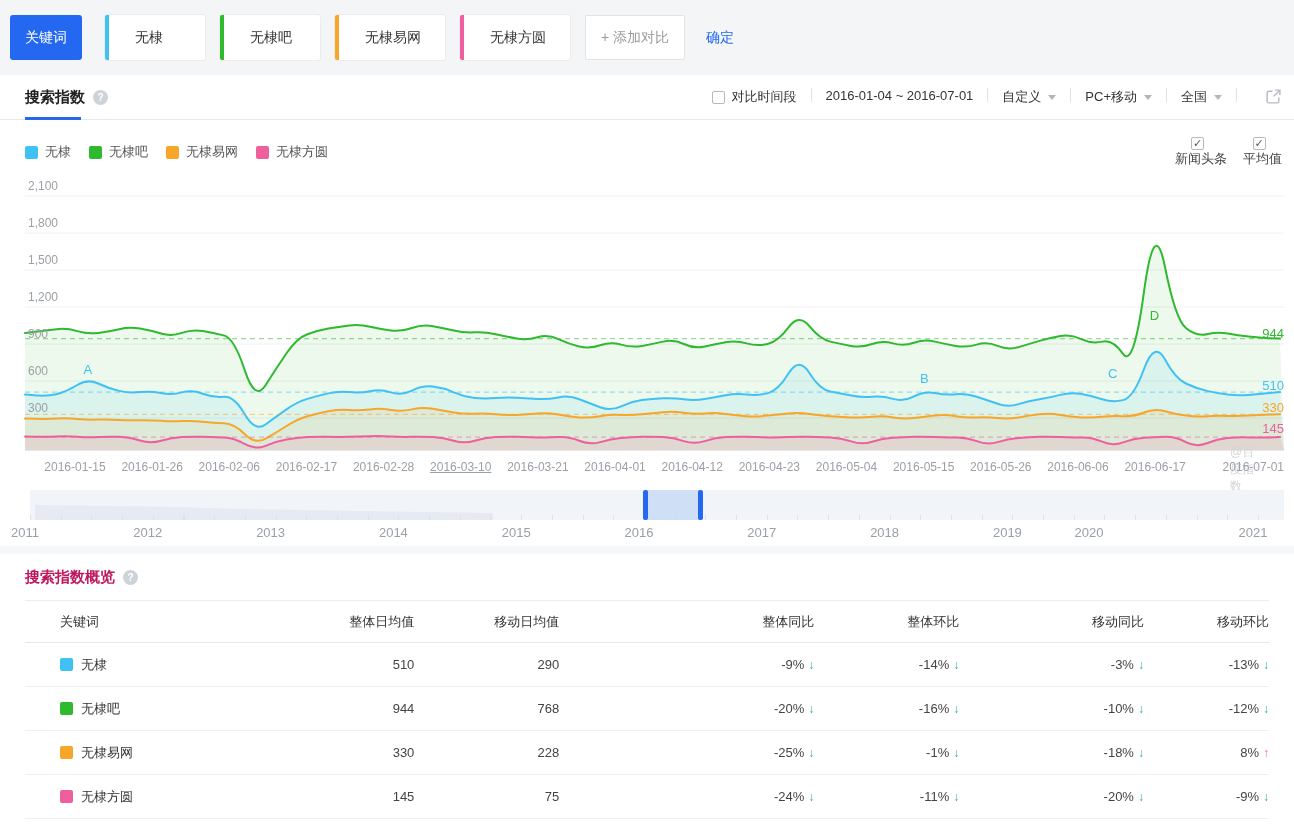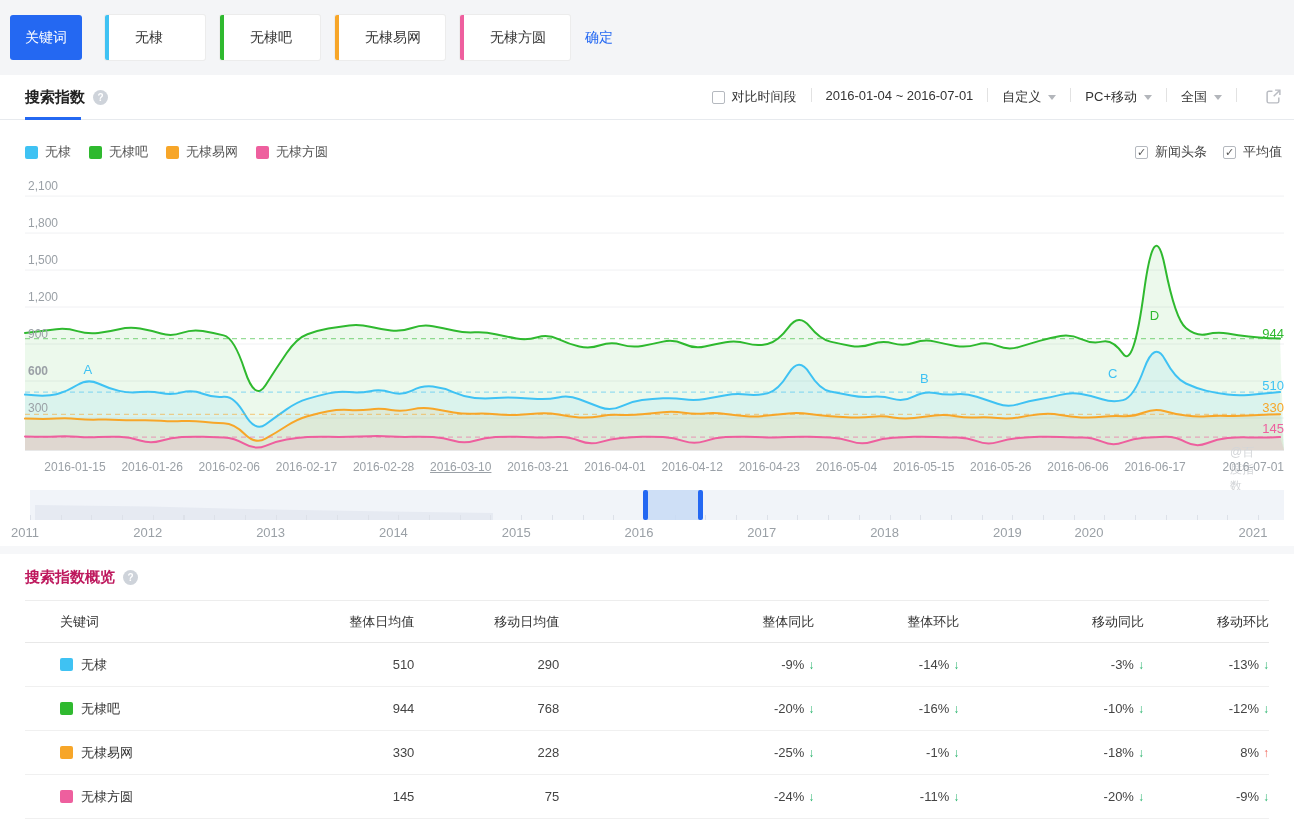--- a/index.html
+++ b/index.html
@@ -42,21 +42,21 @@
   .export { width:17px; height:17px; margin-left:14px; cursor:pointer; display:inline-flex; }
 
   
   .legend-row { margin-top:24px; height:16px; display:flex; align-items:center;
     justify-content:space-between; padding:0 12px 0 25px; }
   .legend { display:flex; align-items:center; }
   .legend-item { display:flex; align-items:center; margin-right:18px; cursor:pointer; }
   .swatch { width:13px; height:13px; border-radius:2px; margin-right:7px; }
   .legend-item span.lbl { font-size:13px; color:#555; }
   .toggles { display:flex; align-items:center; }
-  .toggle { display:flex; align-items:center; margin-left:16px; font-size:13px; color:#444; cursor:pointer; }
+  .toggle { display:flex; align-items:center; margin-left:16px; font-size:13px; color:#444; cursor:pointer;flex-direction:column; }
 
   
   .chart-wrap { position:relative; margin-top:20px; height:275px; }
   .chart-wrap svg { position:absolute; left:0; top:0; }
   .ylab { position:absolute; left:28px; font-size:12px; color:#9aa0a6; }
   .endlab { position:absolute; left:1284px; transform:translate(-100%,-50%); font-size:13px; }
   .mark { position:absolute; transform:translate(-50%,-50%); font-size:13px; }
   .watermark { position:absolute; left:1262px; top:252px; transform:translateX(-100%);
     font-size:12px; color:#d3d5d8;margin-top:12px; }
   .xlabels { position:relative; height:24px; }
@@ -104,20 +104,21 @@
       </div>
       <div class="keyword-card">
         <div class="kw-bar" style="background: rgb(247, 166, 41);"></div>
         <span class="kw-label">无棣易网</span>
       </div>
       <div class="keyword-card">
         <div class="kw-bar" style="background: rgb(238, 95, 158);"></div>
         <span class="kw-label">无棣方圆</span>
       </div>
     </div>
+  <div class="add-card">+ 添加对比</div>
   <div class="confirm">确定</div>
 </div>
 
 <div class="panel-header">
   <div class="ph-title">
     <span>搜索指数</span>
     <span class="help"></span>
   </div>
   <div class="tab-underline"></div>
   <div class="controls">
@@ -204,21 +205,21 @@
       <path d="M25.0,214.6Q45.9,217.0 56.4,214.3Q66.8,211.5 77.3,205.0Q87.8,198.6 98.2,203.5Q108.7,208.4 119.1,210.9Q129.6,213.3 140.0,212.1Q150.5,210.9 161.0,213.0Q171.4,215.2 181.9,212.4Q192.3,209.7 202.8,213.7Q213.3,217.7 223.7,216.7Q234.2,215.8 244.6,234.0Q255.1,252.2 265.5,244.5Q276.0,236.8 286.5,229.4Q296.9,222.0 307.4,218.9Q317.8,215.8 328.3,213.4Q338.8,210.9 349.2,212.1Q359.7,213.3 370.1,211.2Q380.6,209.0 391.0,212.4Q401.5,215.8 412.0,210.6Q422.4,205.3 432.9,206.6Q443.3,207.8 453.8,212.4Q464.3,217.0 474.7,218.0Q485.2,218.9 495.6,218.0Q506.1,217.0 516.5,217.7Q527.0,218.3 537.5,218.9Q547.9,219.5 558.4,217.4Q568.8,215.2 579.3,219.2Q589.8,223.2 600.2,227.2Q610.7,231.2 621.1,226.3Q631.6,221.4 642.0,220.1Q652.5,218.9 663.0,218.3Q673.4,217.7 683.9,219.2Q694.3,220.7 704.8,218.9Q715.3,217.0 725.7,215.2Q736.2,213.3 746.6,214.6Q757.1,215.8 767.5,213.4Q778.0,210.9 788.5,193.6Q798.9,176.4 809.4,193.0Q819.8,209.7 830.3,211.5Q840.8,213.3 851.2,215.5Q861.7,217.7 872.1,216.7Q882.6,215.8 893.0,218.9Q903.5,222.0 914.0,216.4Q924.4,210.9 934.9,213.0Q945.3,215.2 955.8,214.3Q966.3,213.3 976.7,216.7Q987.2,220.1 997.6,223.8Q1008.1,227.5 1018.5,224.1Q1029.0,220.7 1039.5,219.2Q1049.9,217.7 1060.4,214.9Q1070.8,212.1 1081.3,214.0Q1091.8,215.8 1102.2,219.2Q1112.7,222.6 1123.1,220.1Q1133.6,217.7 1144.0,189.0Q1154.5,160.3 1165.0,179.4Q1175.4,198.6 1185.9,203.5Q1196.3,208.4 1206.8,210.9Q1217.3,213.3 1227.7,214.6Q1238.2,215.8 1248.6,214.9Q1259.1,214.0 1269.5,213.0L1280.0,212.1" fill="none" stroke="#3fc2f3" stroke-width="2" stroke-linejoin="round" stroke-linecap="round"></path>
       <path d="M25.0,238.6Q45.9,239.2 56.4,238.6Q66.8,238.0 77.3,238.9Q87.8,239.9 98.2,239.6Q108.7,239.2 119.1,239.9Q129.6,240.5 140.0,240.2Q150.5,239.9 161.0,240.8Q171.4,241.7 181.9,241.1Q192.3,240.5 202.8,241.7Q213.3,242.9 223.7,243.3Q234.2,243.6 244.6,254.0Q255.1,264.5 265.5,258.7Q276.0,252.8 286.5,246.0Q296.9,239.2 307.4,236.2Q317.8,233.1 328.3,231.2Q338.8,229.4 349.2,230.0Q359.7,230.6 370.1,229.4Q380.6,228.1 391.0,230.0Q401.5,231.8 412.0,229.4Q422.4,226.9 432.9,228.8Q443.3,230.6 453.8,232.5Q464.3,234.3 474.7,233.7Q485.2,233.1 495.6,234.3Q506.1,235.5 516.5,234.9Q527.0,234.3 537.5,233.4Q547.9,232.5 558.4,234.6Q568.8,236.8 579.3,237.4Q589.8,238.0 600.2,236.2Q610.7,234.3 621.1,234.9Q631.6,235.5 642.0,234.3Q652.5,233.1 663.0,232.2Q673.4,231.2 683.9,232.8Q694.3,234.3 704.8,233.4Q715.3,232.5 725.7,234.0Q736.2,235.5 746.6,236.2Q757.1,236.8 767.5,235.5Q778.0,234.3 788.5,233.4Q798.9,232.5 809.4,234.0Q819.8,235.5 830.3,236.2Q840.8,236.8 851.2,237.4Q861.7,238.0 872.1,236.8Q882.6,235.5 893.0,237.4Q903.5,239.2 914.0,238.0Q924.4,236.8 934.9,235.5Q945.3,234.3 955.8,236.2Q966.3,238.0 976.7,237.4Q987.2,236.8 997.6,238.0Q1008.1,239.2 1018.5,237.4Q1029.0,235.5 1039.5,234.3Q1049.9,233.1 1060.4,234.9Q1070.8,236.8 1081.3,237.4Q1091.8,238.0 1102.2,236.8Q1112.7,235.5 1123.1,236.2Q1133.6,236.8 1144.0,232.5Q1154.5,228.1 1165.0,231.2Q1175.4,234.3 1185.9,235.5Q1196.3,236.8 1206.8,236.2Q1217.3,235.5 1227.7,235.9Q1238.2,236.2 1248.6,235.5Q1259.1,234.9 1269.5,234.6L1280.0,234.3L1284,270L25,270Z" fill="#f7a629" fill-opacity="0.11" stroke="none"></path>
       <line x1="25" y1="234.311" x2="1284" y2="234.311" stroke="#f7a629" stroke-width="1.2" stroke-dasharray="5 4" stroke-opacity="0.5"></line>
       <path d="M25.0,238.6Q45.9,239.2 56.4,238.6Q66.8,238.0 77.3,238.9Q87.8,239.9 98.2,239.6Q108.7,239.2 119.1,239.9Q129.6,240.5 140.0,240.2Q150.5,239.9 161.0,240.8Q171.4,241.7 181.9,241.1Q192.3,240.5 202.8,241.7Q213.3,242.9 223.7,243.3Q234.2,243.6 244.6,254.0Q255.1,264.5 265.5,258.7Q276.0,252.8 286.5,246.0Q296.9,239.2 307.4,236.2Q317.8,233.1 328.3,231.2Q338.8,229.4 349.2,230.0Q359.7,230.6 370.1,229.4Q380.6,228.1 391.0,230.0Q401.5,231.8 412.0,229.4Q422.4,226.9 432.9,228.8Q443.3,230.6 453.8,232.5Q464.3,234.3 474.7,233.7Q485.2,233.1 495.6,234.3Q506.1,235.5 516.5,234.9Q527.0,234.3 537.5,233.4Q547.9,232.5 558.4,234.6Q568.8,236.8 579.3,237.4Q589.8,238.0 600.2,236.2Q610.7,234.3 621.1,234.9Q631.6,235.5 642.0,234.3Q652.5,233.1 663.0,232.2Q673.4,231.2 683.9,232.8Q694.3,234.3 704.8,233.4Q715.3,232.5 725.7,234.0Q736.2,235.5 746.6,236.2Q757.1,236.8 767.5,235.5Q778.0,234.3 788.5,233.4Q798.9,232.5 809.4,234.0Q819.8,235.5 830.3,236.2Q840.8,236.8 851.2,237.4Q861.7,238.0 872.1,236.8Q882.6,235.5 893.0,237.4Q903.5,239.2 914.0,238.0Q924.4,236.8 934.9,235.5Q945.3,234.3 955.8,236.2Q966.3,238.0 976.7,237.4Q987.2,236.8 997.6,238.0Q1008.1,239.2 1018.5,237.4Q1029.0,235.5 1039.5,234.3Q1049.9,233.1 1060.4,234.9Q1070.8,236.8 1081.3,237.4Q1091.8,238.0 1102.2,236.8Q1112.7,235.5 1123.1,236.2Q1133.6,236.8 1144.0,232.5Q1154.5,228.1 1165.0,231.2Q1175.4,234.3 1185.9,235.5Q1196.3,236.8 1206.8,236.2Q1217.3,235.5 1227.7,235.9Q1238.2,236.2 1248.6,235.5Q1259.1,234.9 1269.5,234.6L1280.0,234.3" fill="none" stroke="#f7a629" stroke-width="2" stroke-linejoin="round" stroke-linecap="round"></path>
       <path d="M25.0,256.5Q45.9,257.1 56.4,256.5Q66.8,255.9 77.3,256.8Q87.8,257.7 98.2,257.1Q108.7,256.5 119.1,256.8Q129.6,257.1 140.0,260.5Q150.5,263.9 161.0,260.8Q171.4,257.7 181.9,257.1Q192.3,256.5 202.8,256.8Q213.3,257.1 223.7,257.4Q234.2,257.7 244.6,263.9Q255.1,270.1 265.5,265.8Q276.0,261.4 286.5,259.6Q296.9,257.7 307.4,257.1Q317.8,256.5 328.3,256.8Q338.8,257.1 349.2,256.8Q359.7,256.5 370.1,256.2Q380.6,255.9 391.0,256.5Q401.5,257.1 412.0,256.8Q422.4,256.5 432.9,257.1Q443.3,257.7 453.8,260.8Q464.3,263.9 474.7,260.8Q485.2,257.7 495.6,257.1Q506.1,256.5 516.5,256.8Q527.0,257.1 537.5,257.4Q547.9,257.7 558.4,257.1Q568.8,256.5 579.3,260.8Q589.8,265.1 600.2,262.1Q610.7,259.0 621.1,258.0Q631.6,257.1 642.0,256.8Q652.5,256.5 663.0,257.1Q673.4,257.7 683.9,261.1Q694.3,264.5 704.8,261.1Q715.3,257.7 725.7,257.1Q736.2,256.5 746.6,256.8Q757.1,257.1 767.5,257.4Q778.0,257.7 788.5,257.1Q798.9,256.5 809.4,256.8Q819.8,257.1 830.3,257.4Q840.8,257.7 851.2,261.4Q861.7,265.1 872.1,261.7Q882.6,258.4 893.0,257.7Q903.5,257.1 914.0,256.8Q924.4,256.5 934.9,257.1Q945.3,257.7 955.8,257.4Q966.3,257.1 976.7,261.1Q987.2,265.1 997.6,262.1Q1008.1,259.0 1018.5,258.0Q1029.0,257.1 1039.5,256.8Q1049.9,256.5 1060.4,257.1Q1070.8,257.7 1081.3,257.4Q1091.8,257.1 1102.2,261.7Q1112.7,266.4 1123.1,262.4Q1133.6,258.4 1144.0,257.7Q1154.5,257.1 1165.0,256.8Q1175.4,256.5 1185.9,262.1Q1196.3,267.6 1206.8,263.3Q1217.3,259.0 1227.7,258.0Q1238.2,257.1 1248.6,257.4Q1259.1,257.7 1269.5,257.4L1280.0,257.1L1284,270L25,270Z" fill="#ee5f9e" fill-opacity="0.13" stroke="none"></path>
       <line x1="25" y1="257.12149999999997" x2="1284" y2="257.12149999999997" stroke="#ee5f9e" stroke-width="1.2" stroke-dasharray="5 4" stroke-opacity="0.5"></line>
       <path d="M25.0,256.5Q45.9,257.1 56.4,256.5Q66.8,255.9 77.3,256.8Q87.8,257.7 98.2,257.1Q108.7,256.5 119.1,256.8Q129.6,257.1 140.0,260.5Q150.5,263.9 161.0,260.8Q171.4,257.7 181.9,257.1Q192.3,256.5 202.8,256.8Q213.3,257.1 223.7,257.4Q234.2,257.7 244.6,263.9Q255.1,270.1 265.5,265.8Q276.0,261.4 286.5,259.6Q296.9,257.7 307.4,257.1Q317.8,256.5 328.3,256.8Q338.8,257.1 349.2,256.8Q359.7,256.5 370.1,256.2Q380.6,255.9 391.0,256.5Q401.5,257.1 412.0,256.8Q422.4,256.5 432.9,257.1Q443.3,257.7 453.8,260.8Q464.3,263.9 474.7,260.8Q485.2,257.7 495.6,257.1Q506.1,256.5 516.5,256.8Q527.0,257.1 537.5,257.4Q547.9,257.7 558.4,257.1Q568.8,256.5 579.3,260.8Q589.8,265.1 600.2,262.1Q610.7,259.0 621.1,258.0Q631.6,257.1 642.0,256.8Q652.5,256.5 663.0,257.1Q673.4,257.7 683.9,261.1Q694.3,264.5 704.8,261.1Q715.3,257.7 725.7,257.1Q736.2,256.5 746.6,256.8Q757.1,257.1 767.5,257.4Q778.0,257.7 788.5,257.1Q798.9,256.5 809.4,256.8Q819.8,257.1 830.3,257.4Q840.8,257.7 851.2,261.4Q861.7,265.1 872.1,261.7Q882.6,258.4 893.0,257.7Q903.5,257.1 914.0,256.8Q924.4,256.5 934.9,257.1Q945.3,257.7 955.8,257.4Q966.3,257.1 976.7,261.1Q987.2,265.1 997.6,262.1Q1008.1,259.0 1018.5,258.0Q1029.0,257.1 1039.5,256.8Q1049.9,256.5 1060.4,257.1Q1070.8,257.7 1081.3,257.4Q1091.8,257.1 1102.2,261.7Q1112.7,266.4 1123.1,262.4Q1133.6,258.4 1144.0,257.7Q1154.5,257.1 1165.0,256.8Q1175.4,256.5 1185.9,262.1Q1196.3,267.6 1206.8,263.3Q1217.3,259.0 1227.7,258.0Q1238.2,257.1 1248.6,257.4Q1259.1,257.7 1269.5,257.4L1280.0,257.1" fill="none" stroke="#ee5f9e" stroke-width="2" stroke-linejoin="round" stroke-linecap="round"></path>
     </svg>
   <div id="chart-overlays">
       <div class="ylab" style="top: 221.01px;">300</div>
-      <div class="ylab" style="top: 184.02px; font-weight: bold;">600</div>
+      <div class="ylab" style="top: 184.02px;">600</div>
       <div class="ylab" style="top: 147.03px;">900</div>
       <div class="ylab" style="top: 110.04px;">1,200</div>
       <div class="ylab" style="top: 73.05px;">1,500</div>
       <div class="ylab" style="top: 36.06px;">1,800</div>
       <div class="ylab" style="top: -0.93px;">2,100</div>
       <div class="endlab" style="color: rgb(63, 194, 243); top: 204.966px;">510</div>
       <div class="endlab" style="color: rgb(47, 185, 47); top: 153.056px;">944</div>
       <div class="endlab" style="color: rgb(247, 166, 41); top: 227.036px;">330</div>
       <div class="endlab" style="color: rgb(238, 95, 158); top: 247.997px;">145</div>
       <div class="mark" style="color: rgb(63, 194, 243); left: 87.75px; top: 188.69px;">A</div>

